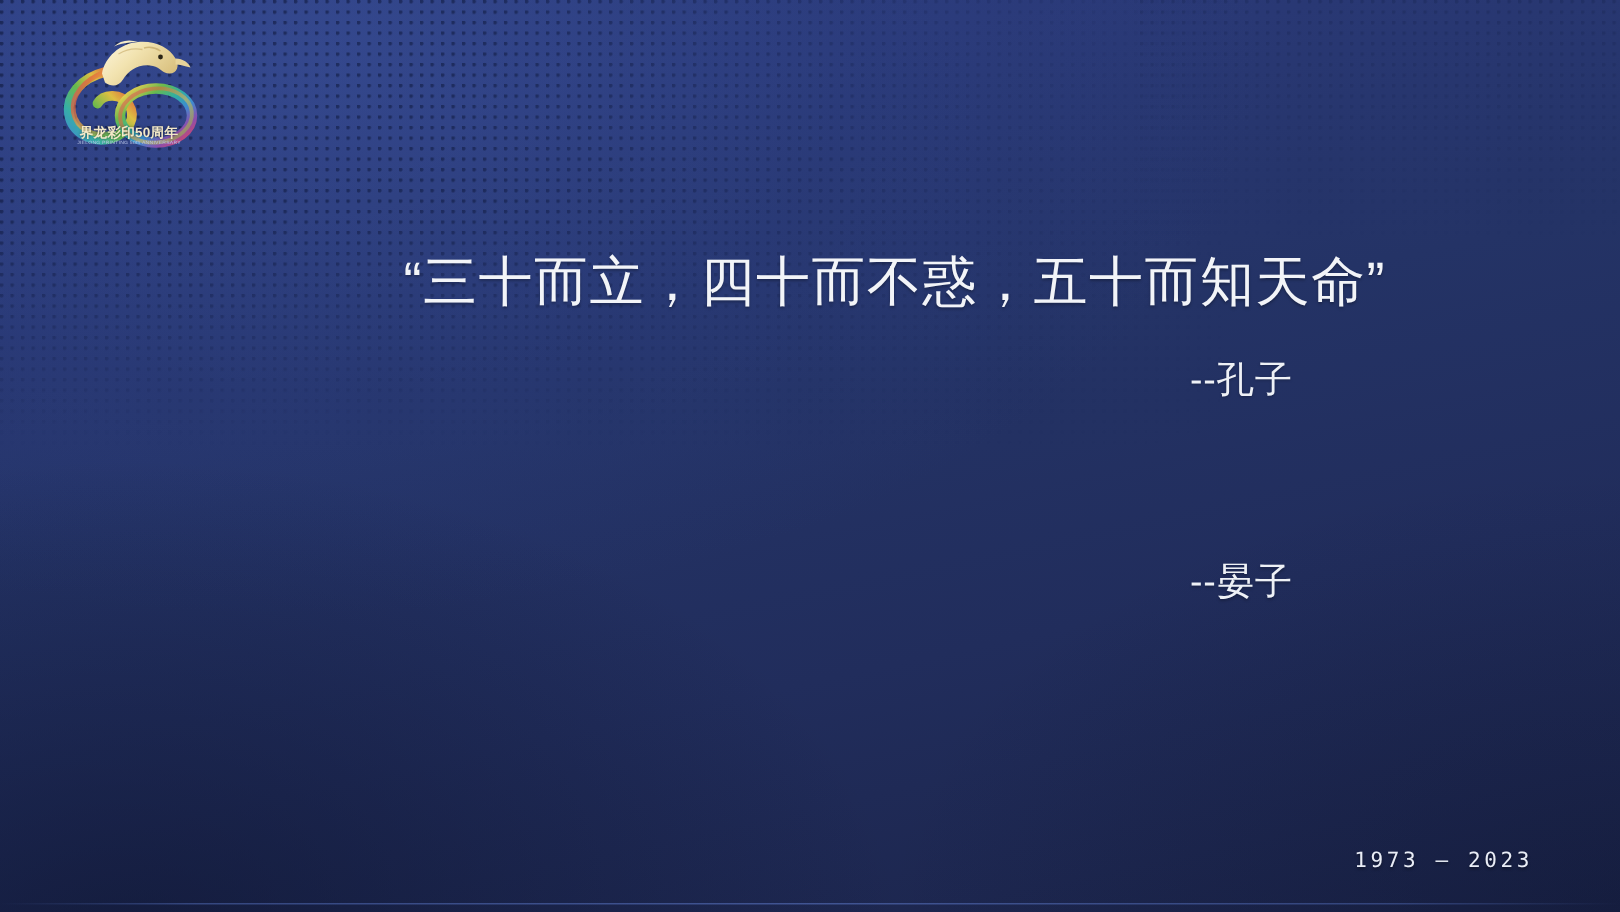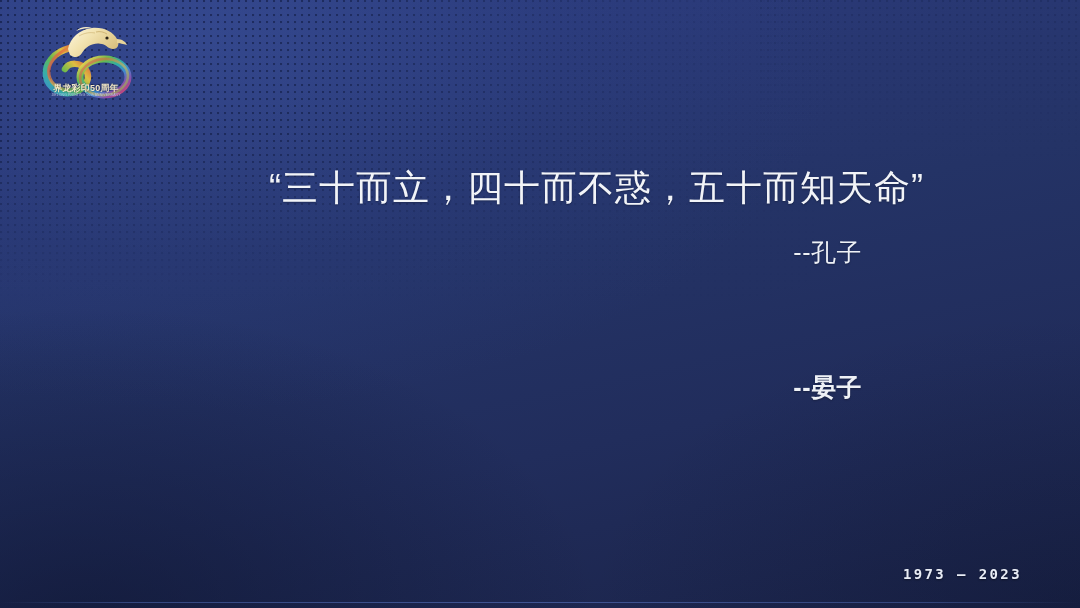--- a/index.html
+++ b/index.html
@@ -132,29 +132,29 @@
     position:absolute;
     right:232px;
     color:#eef1f6;
     font-size:25px;
     font-weight:400;
     letter-spacing:0.5px;
     white-space:nowrap;
     text-shadow:0 1px 2px rgba(0,0,0,0.26);
   }
   #attr-1 { top:236px;text-align:center; }
-  #attr-2 { top:371px;font-weight:bold; }
+  #attr-2 { top:371px; }
 
   
   #years {
     position:absolute;
     right:58px; bottom:26px;
     font-family:"DejaVu Sans Mono", "Liberation Mono", monospace;
     font-size:14px;
-    font-weight:bold;
+    font-weight:normal;
     letter-spacing:2.4px;
     color:#e9edf6;
     white-space:nowrap;
     text-shadow:0 1px 2px rgba(0,0,0,0.4);
   }
 
   
   #bottom-rule {
     position:absolute;
     left:0; bottom:5px;

